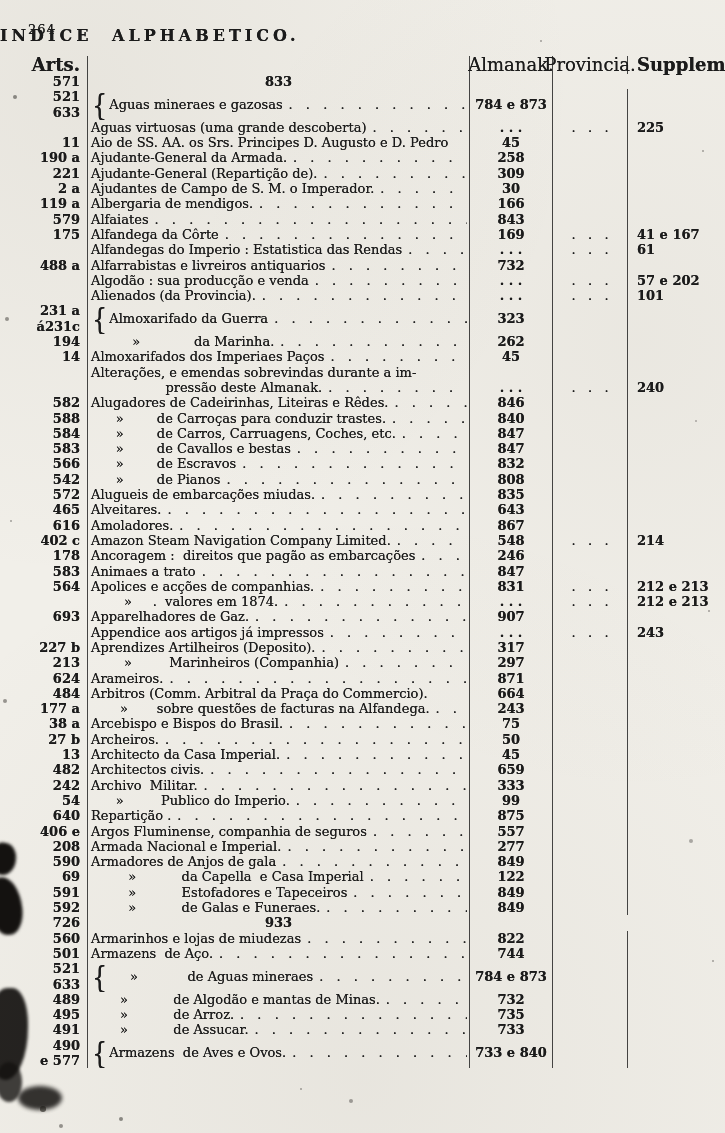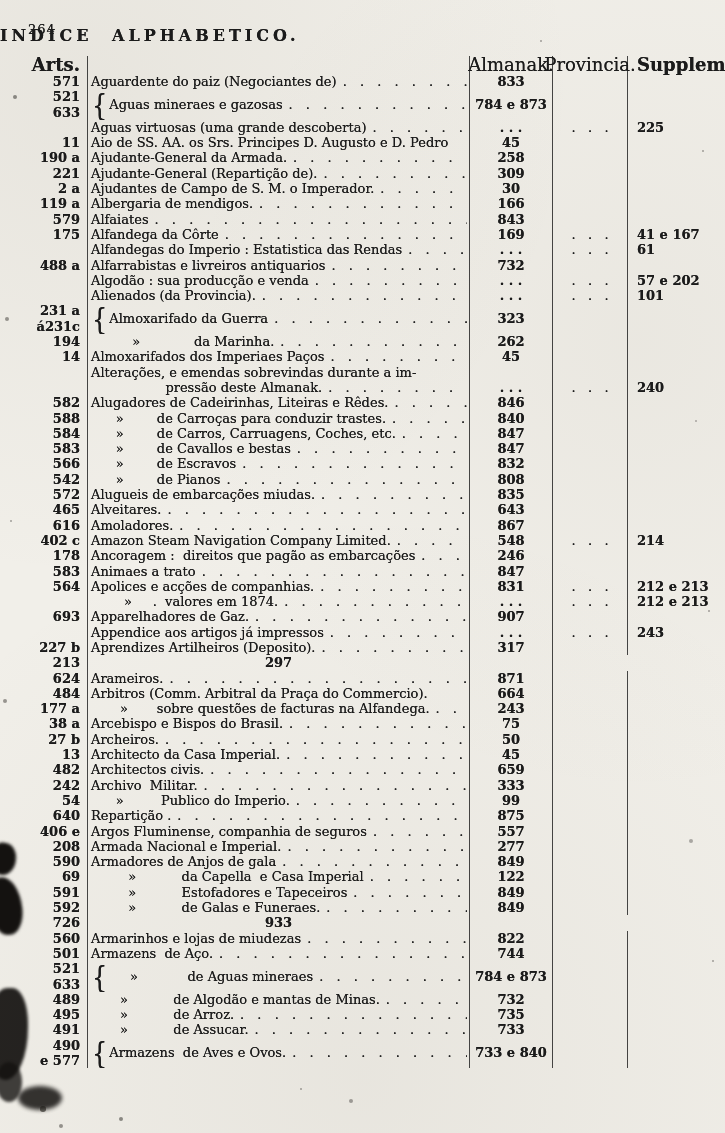--- a/index.html
+++ b/index.html
@@ -96,25 +96,20 @@
   <div class="row header ink">
     <div class="cell c-arts">Arts.</div>
     <div class="cell c-entry"></div>
     <div class="cell c-alm">Almanak.</div>
     <div class="cell c-prov">Provincia.</div>
     <div class="cell c-supp">Supplemento.</div>
   </div>
   <div id="table-body">
       <div class="row ink">
     <div class="cell c-arts">571</div>
-    <div class="cell c-entry">
-
-      <span class="etext">Aguardente do paiz (Negociantes de)</span>
-      <span class="leader"></span>
-    </div>
     <div class="cell c-alm">833</div>
     <div class="cell c-prov"></div>
     <div class="cell c-supp"></div>
   </div>
       <div class="row ink tall">
     <div class="cell c-arts">521
 633</div>
     <div class="cell c-entry">
       <span class="brace">{</span>
       <span class="etext">Aguas mineraes e gazosas</span>
@@ -494,20 +489,25 @@
 
       <span class="etext">Aprendizes Artilheiros (Deposito).</span>
       <span class="leader"></span>
     </div>
     <div class="cell c-alm">317</div>
     <div class="cell c-prov"></div>
     <div class="cell c-supp"></div>
   </div>
       <div class="row ink">
     <div class="cell c-arts">213</div>
+    <div class="cell c-entry">
+
+      <span class="etext">        »         Marinheiros (Companhia)</span>
+      <span class="leader"></span>
+    </div>
     <div class="cell c-alm">297</div>
     <div class="cell c-prov"></div>
     <div class="cell c-supp"></div>
   </div>
       <div class="row ink">
     <div class="cell c-arts">624</div>
     <div class="cell c-entry">
 
       <span class="etext">Arameiros.</span>
       <span class="leader"></span>

